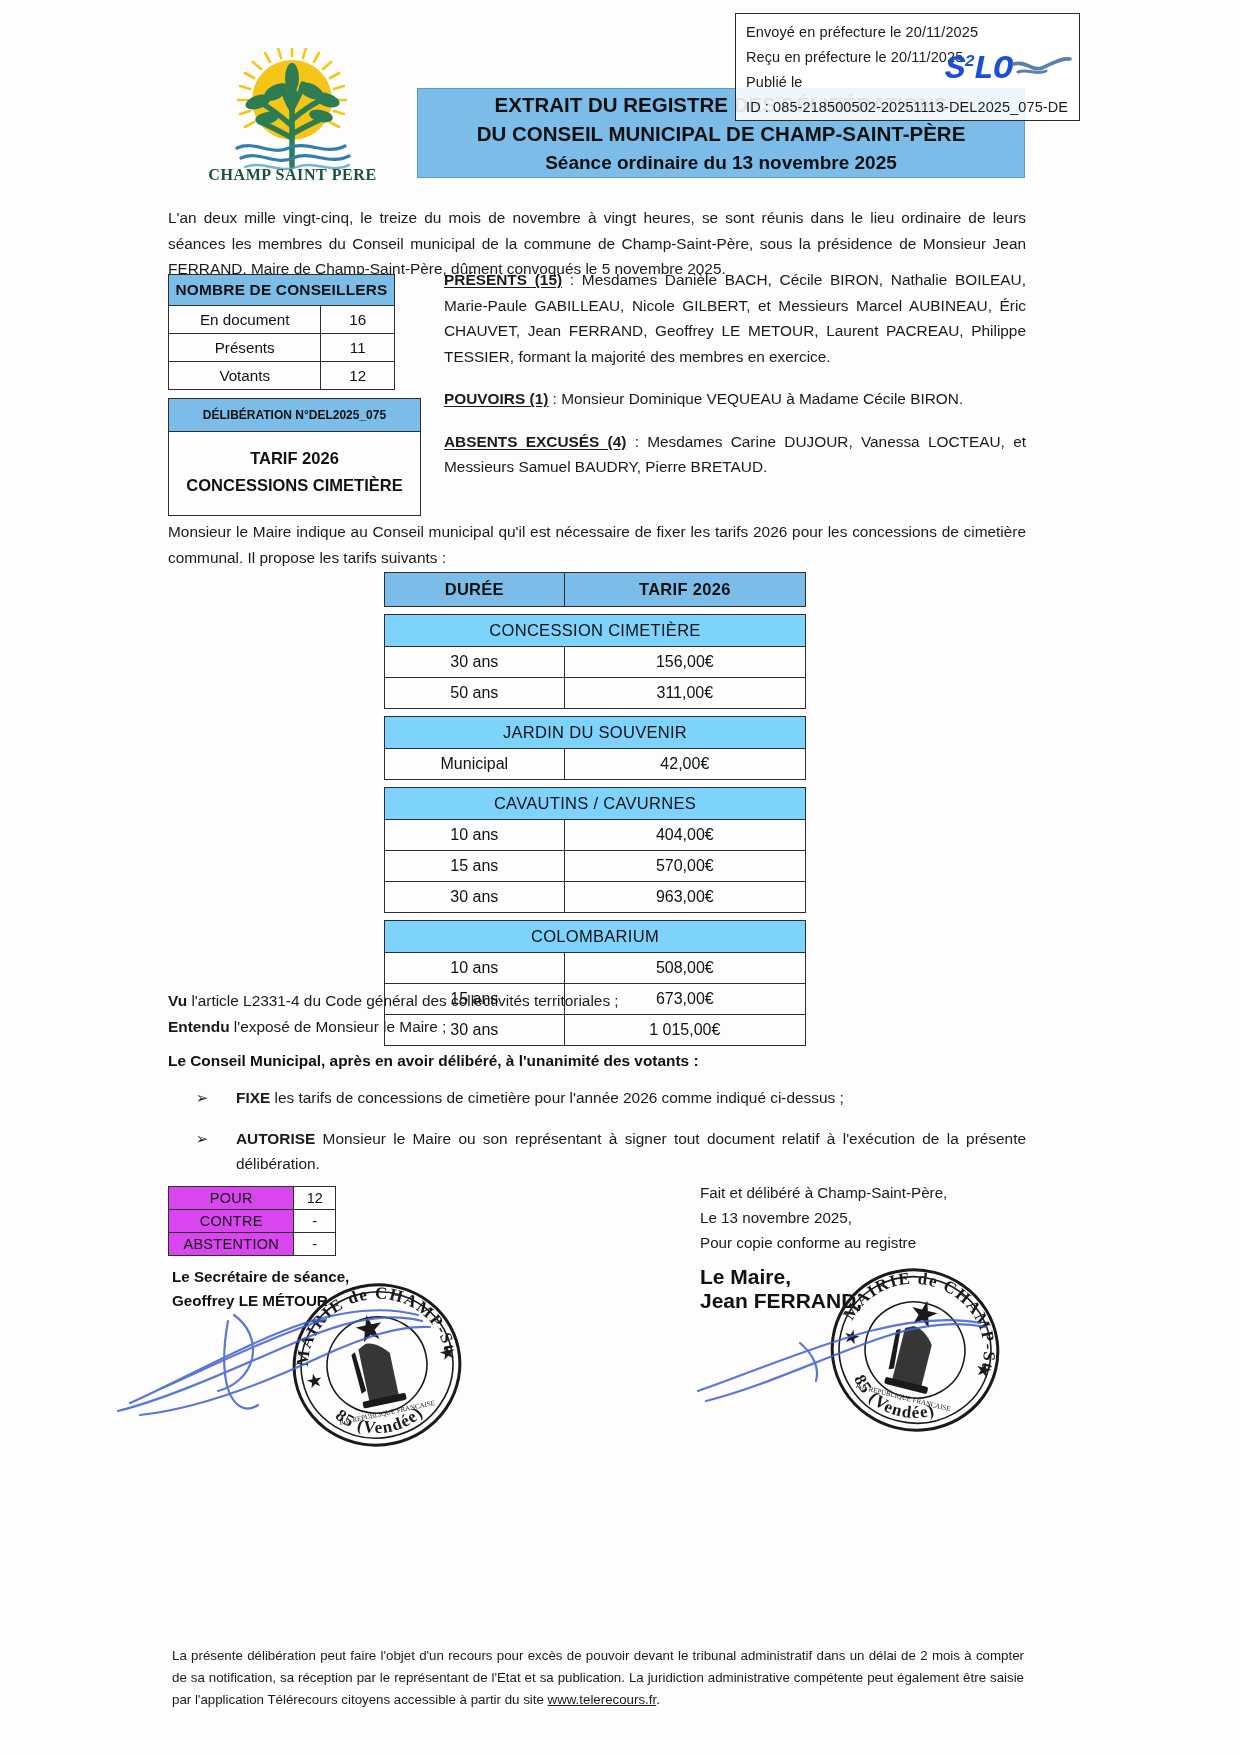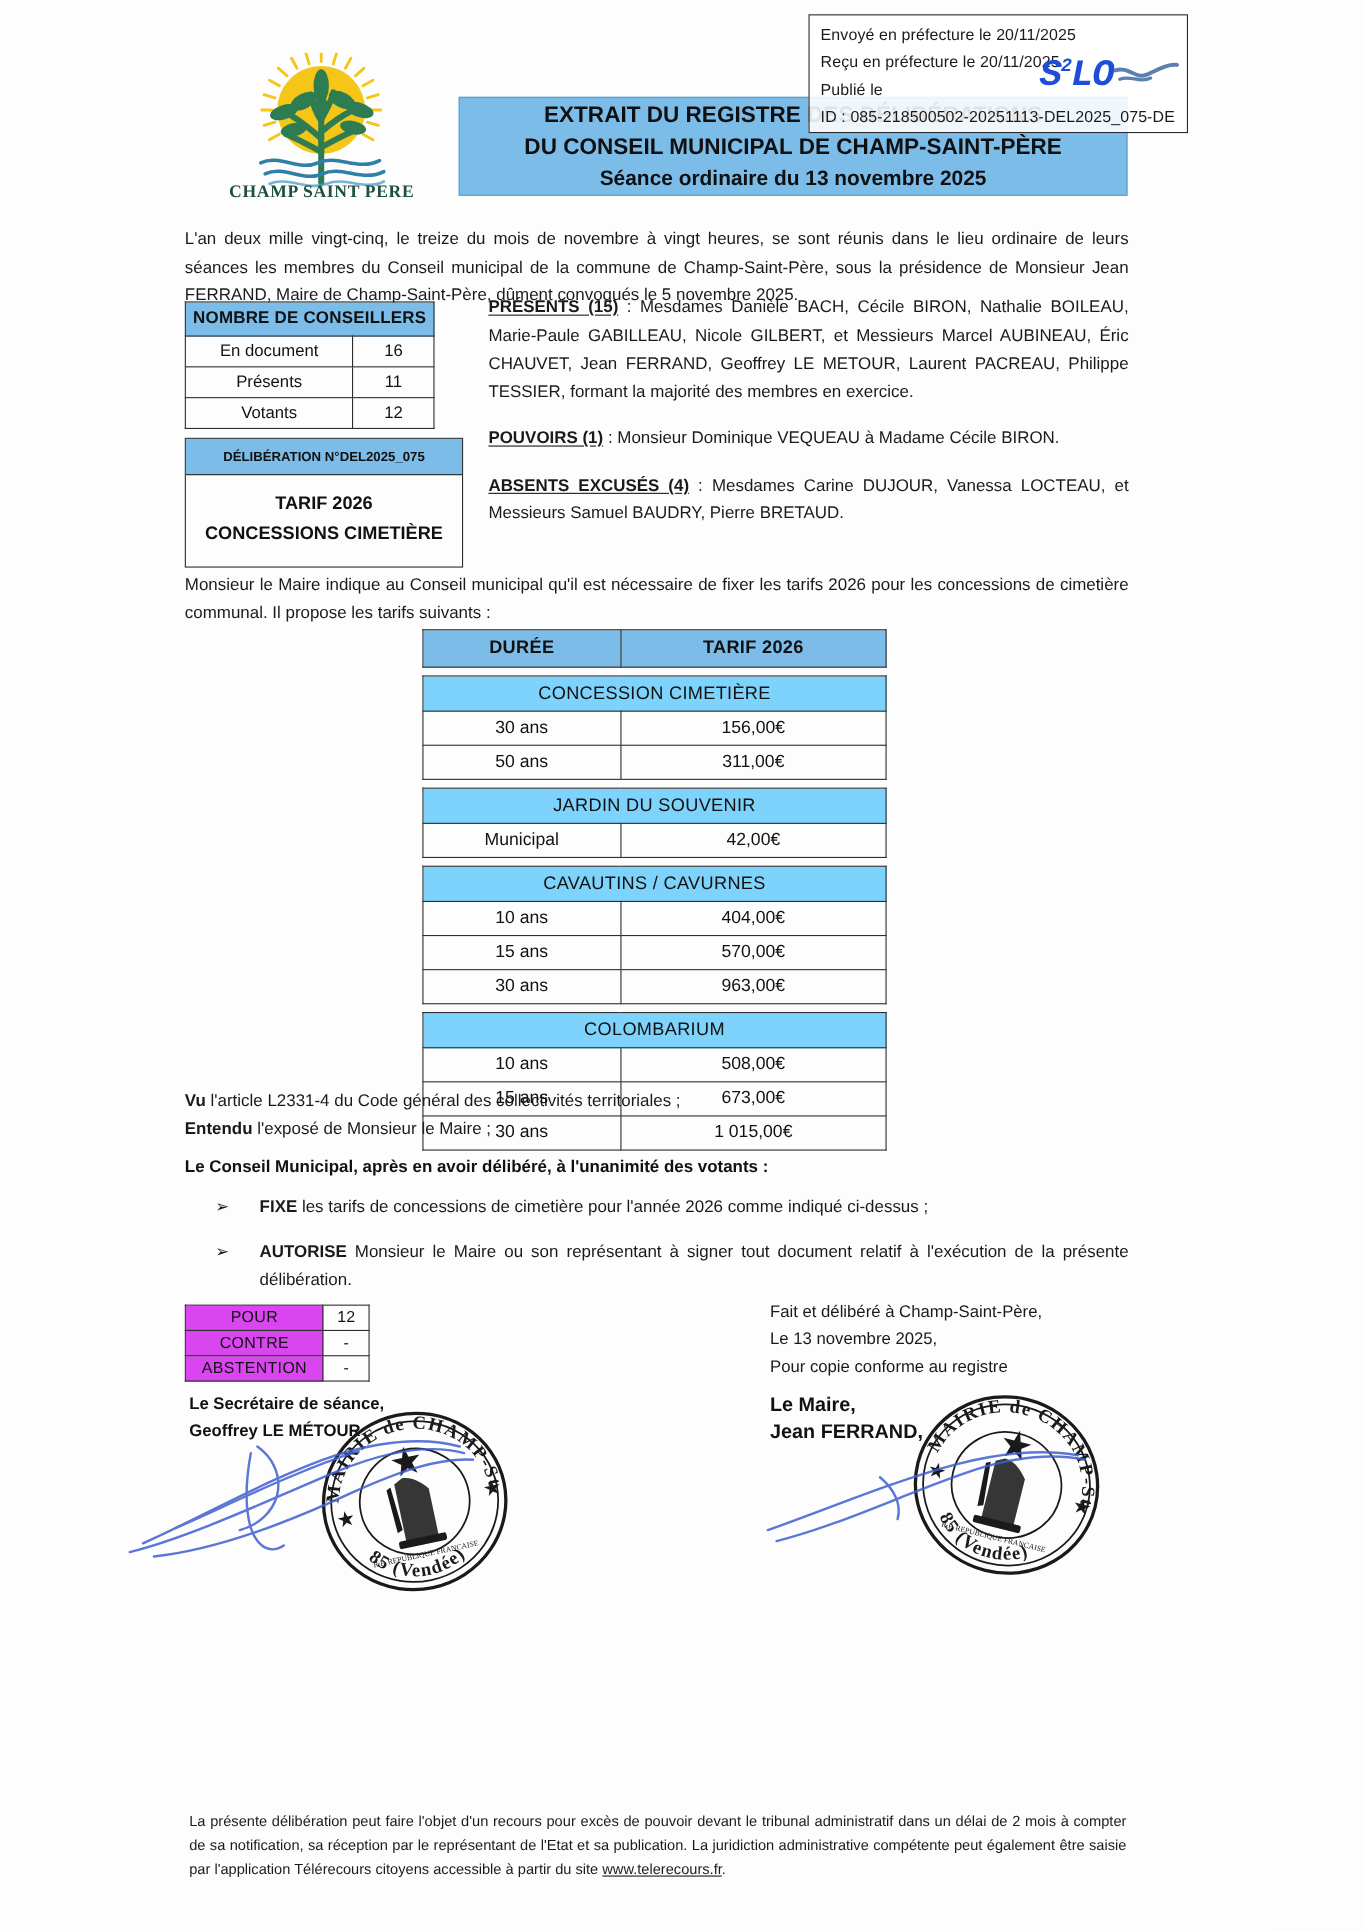--- a/index.html
+++ b/index.html
@@ -334,21 +334,21 @@
     top: 1265px;
     font-size: 15.2px;
     font-weight: bold;
     line-height: 24px;
     color: #111;
   }
   .sig-maire {
     position: absolute;
     left: 700px;
     top: 1265px;
-    font-size: 18px;
+    font-size: 21px;
     font-weight: bold;
     line-height: 24px;
     color: #111;
   }
 
   .stamp {
     position: absolute;
     z-index: 3;
     pointer-events: none;
   }

